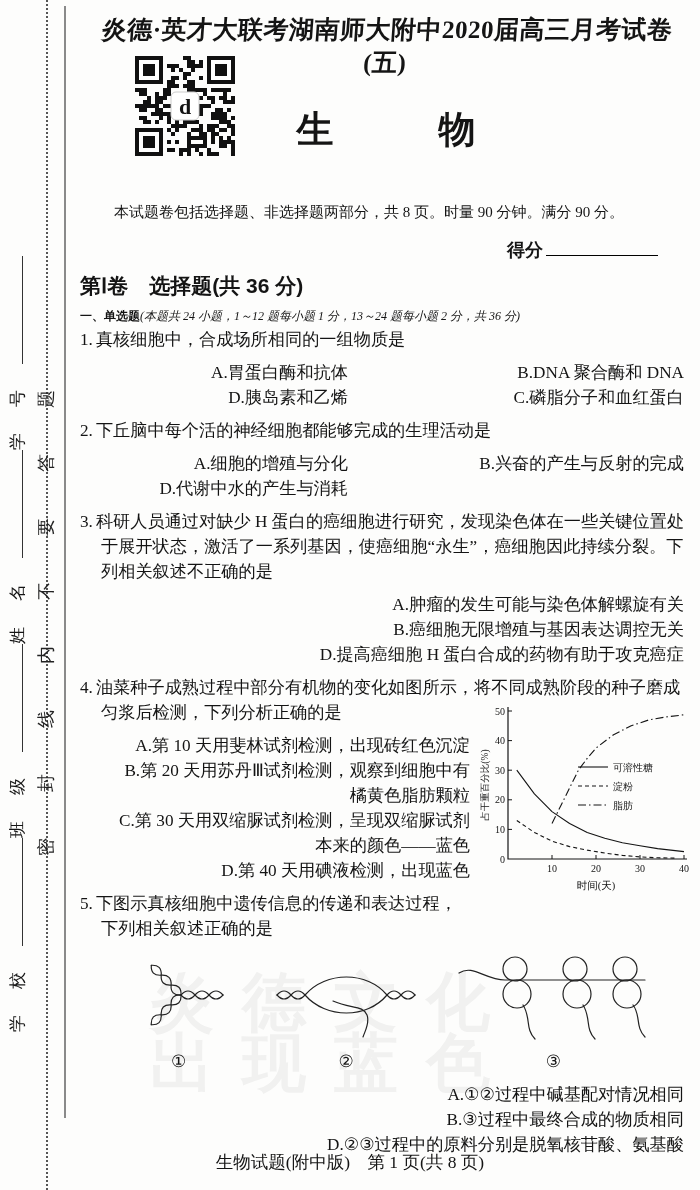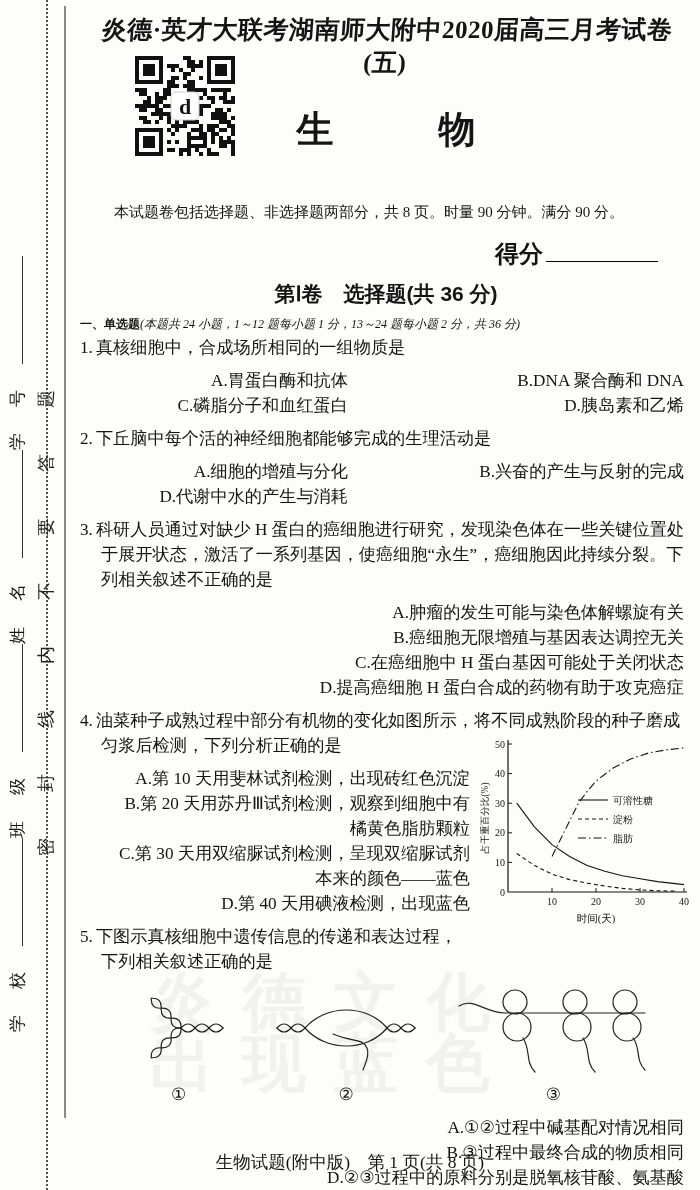--- a/index.html
+++ b/index.html
@@ -15,24 +15,24 @@
   .sealtxt{position:absolute;left:34px;top:856px;transform:rotate(-90deg);transform-origin:0 0;
            white-space:nowrap;font-size:18px;letter-spacing:46px;color:#222;}
   
   .content{position:absolute;left:80px;top:0;width:612px;}
   .title{font-size:25px;font-weight:900;text-align:center;margin:13px 0 0;letter-spacing:0.5px;
          font-family:"Liberation Serif",serif;transform:skewX(-4deg);}
   .qr{position:absolute;left:55px;top:56px;}
   .subject{font-size:37px;font-weight:bold;text-align:center;letter-spacing:34px;padding-left:34px;
            margin-top:26px;font-family:"Liberation Sans",sans-serif;}
   .intro{margin:48px 0 7px;font-size:15px;text-indent:34px;}
-  .score-row{text-align:right;margin:16px 34px 0 0;font-size:24px;font-weight:bold;
+  .score-row{text-align:right;margin:16px 34px 0 0;font-size:18px;font-weight:bold;
              font-family:"Liberation Sans",sans-serif;}
   .score-blank{display:inline-block;width:112px;height:17px;border-bottom:1.7px solid #000;margin-left:3px;}
-  .sec-title{text-align:center;font-size:21px;font-weight:bold;margin:10px 0 8px;
+  .sec-title{font-size:21px;font-weight:bold;margin:10px 0 8px;
              font-family:"Liberation Sans",sans-serif;}
   .subsec{font-size:12px;margin:6px 0 2px;}
   .subsec b{font-family:"Liberation Sans",sans-serif;}
   .kai{font-style:italic;}
   .q{font-size:17.2px;line-height:25px;}
   .stem{margin:1px 0 0;padding-left:21px;text-indent:-21px;}
   .qnum{padding-right:3px;}
   .opts{padding-left:20px;margin:8px;text-align:right;}
   .opts.two{display:grid;grid-template-columns:240px 1fr;}
   .opt{display:block;}
@@ -266,40 +266,39 @@
     <p class="intro">本试题卷包括选择题、非选择题两部分，共 8 页。时量 90 分钟。满分 90 分。</p>
     <div class="score-row"><span>得分</span><span class="score-blank"></span></div>
     <div class="sec-title">第Ⅰ卷　选择题(共 36 分)</div>
     <p class="subsec"><b>一、单选题</b><span class="kai">(本题共 24 小题，1～12 题每小题 1 分，13～24 题每小题 2 分，共 36 分)</span></p>
 
     <div class="q">
       <p class="stem"><span class="qnum">1.</span><span>真核细胞中，合成场所相同的一组物质是</span></p>
       <div class="opts two">
         <span class="opt">A.胃蛋白酶和抗体</span>
         <span class="opt">B.DNA 聚合酶和 DNA</span>
+        <span class="opt">D.胰岛素和乙烯</span>
         <span class="opt">C.磷脂分子和血红蛋白</span>
-        <span class="opt">D.胰岛素和乙烯</span>
       </div>
     </div>
 
     <div class="q">
       <p class="stem"><span class="qnum">2.</span><span>下丘脑中每个活的神经细胞都能够完成的生理活动是</span></p>
       <div class="opts two">
         <span class="opt">A.细胞的增殖与分化</span>
         <span class="opt">B.兴奋的产生与反射的完成</span>
         <span class="opt">D.代谢中水的产生与消耗</span>
       </div>
     </div>
 
     <div class="q">
       <p class="stem"><span class="qnum">3.</span><span>科研人员通过对缺少 H 蛋白的癌细胞进行研究，发现染色体在一些关键位置处于展开状态，激活了一系列基因，使癌细胞“永生”，癌细胞因此持续分裂。下列相关叙述不正确的是</span></p>
       <div class="opts">
         <span class="opt">A.肿瘤的发生可能与染色体解螺旋有关</span>
         <span class="opt">B.癌细胞无限增殖与基因表达调控无关</span>
-        <span class="opt">C.在癌细胞中 H 蛋白基因可能处于关闭状态</span>
         <span class="opt">D.提高癌细胞 H 蛋白合成的药物有助于攻克癌症</span>
       </div>
     </div>
 
     <div class="q">
       <p class="stem"><span class="qnum">4.</span><span>油菜种子成熟过程中部分有机物的变化如图所示，将不同成熟阶段的种子磨成匀</span><svg id="chart" class="chartfloat" width="214" height="190" viewBox="0 0 214 190">
             <path d="M30,4 L30,156 L209,156" fill="none" stroke="#141414" stroke-width="1.2"></path>
             <line x1="74" y1="156" x2="74" y2="152" stroke="#141414" stroke-width="1"></line>
             <text x="74" y="169" text-anchor="middle" font-size="10">10</text>
             <line x1="118" y1="156" x2="118" y2="152" stroke="#141414" stroke-width="1"></line>

